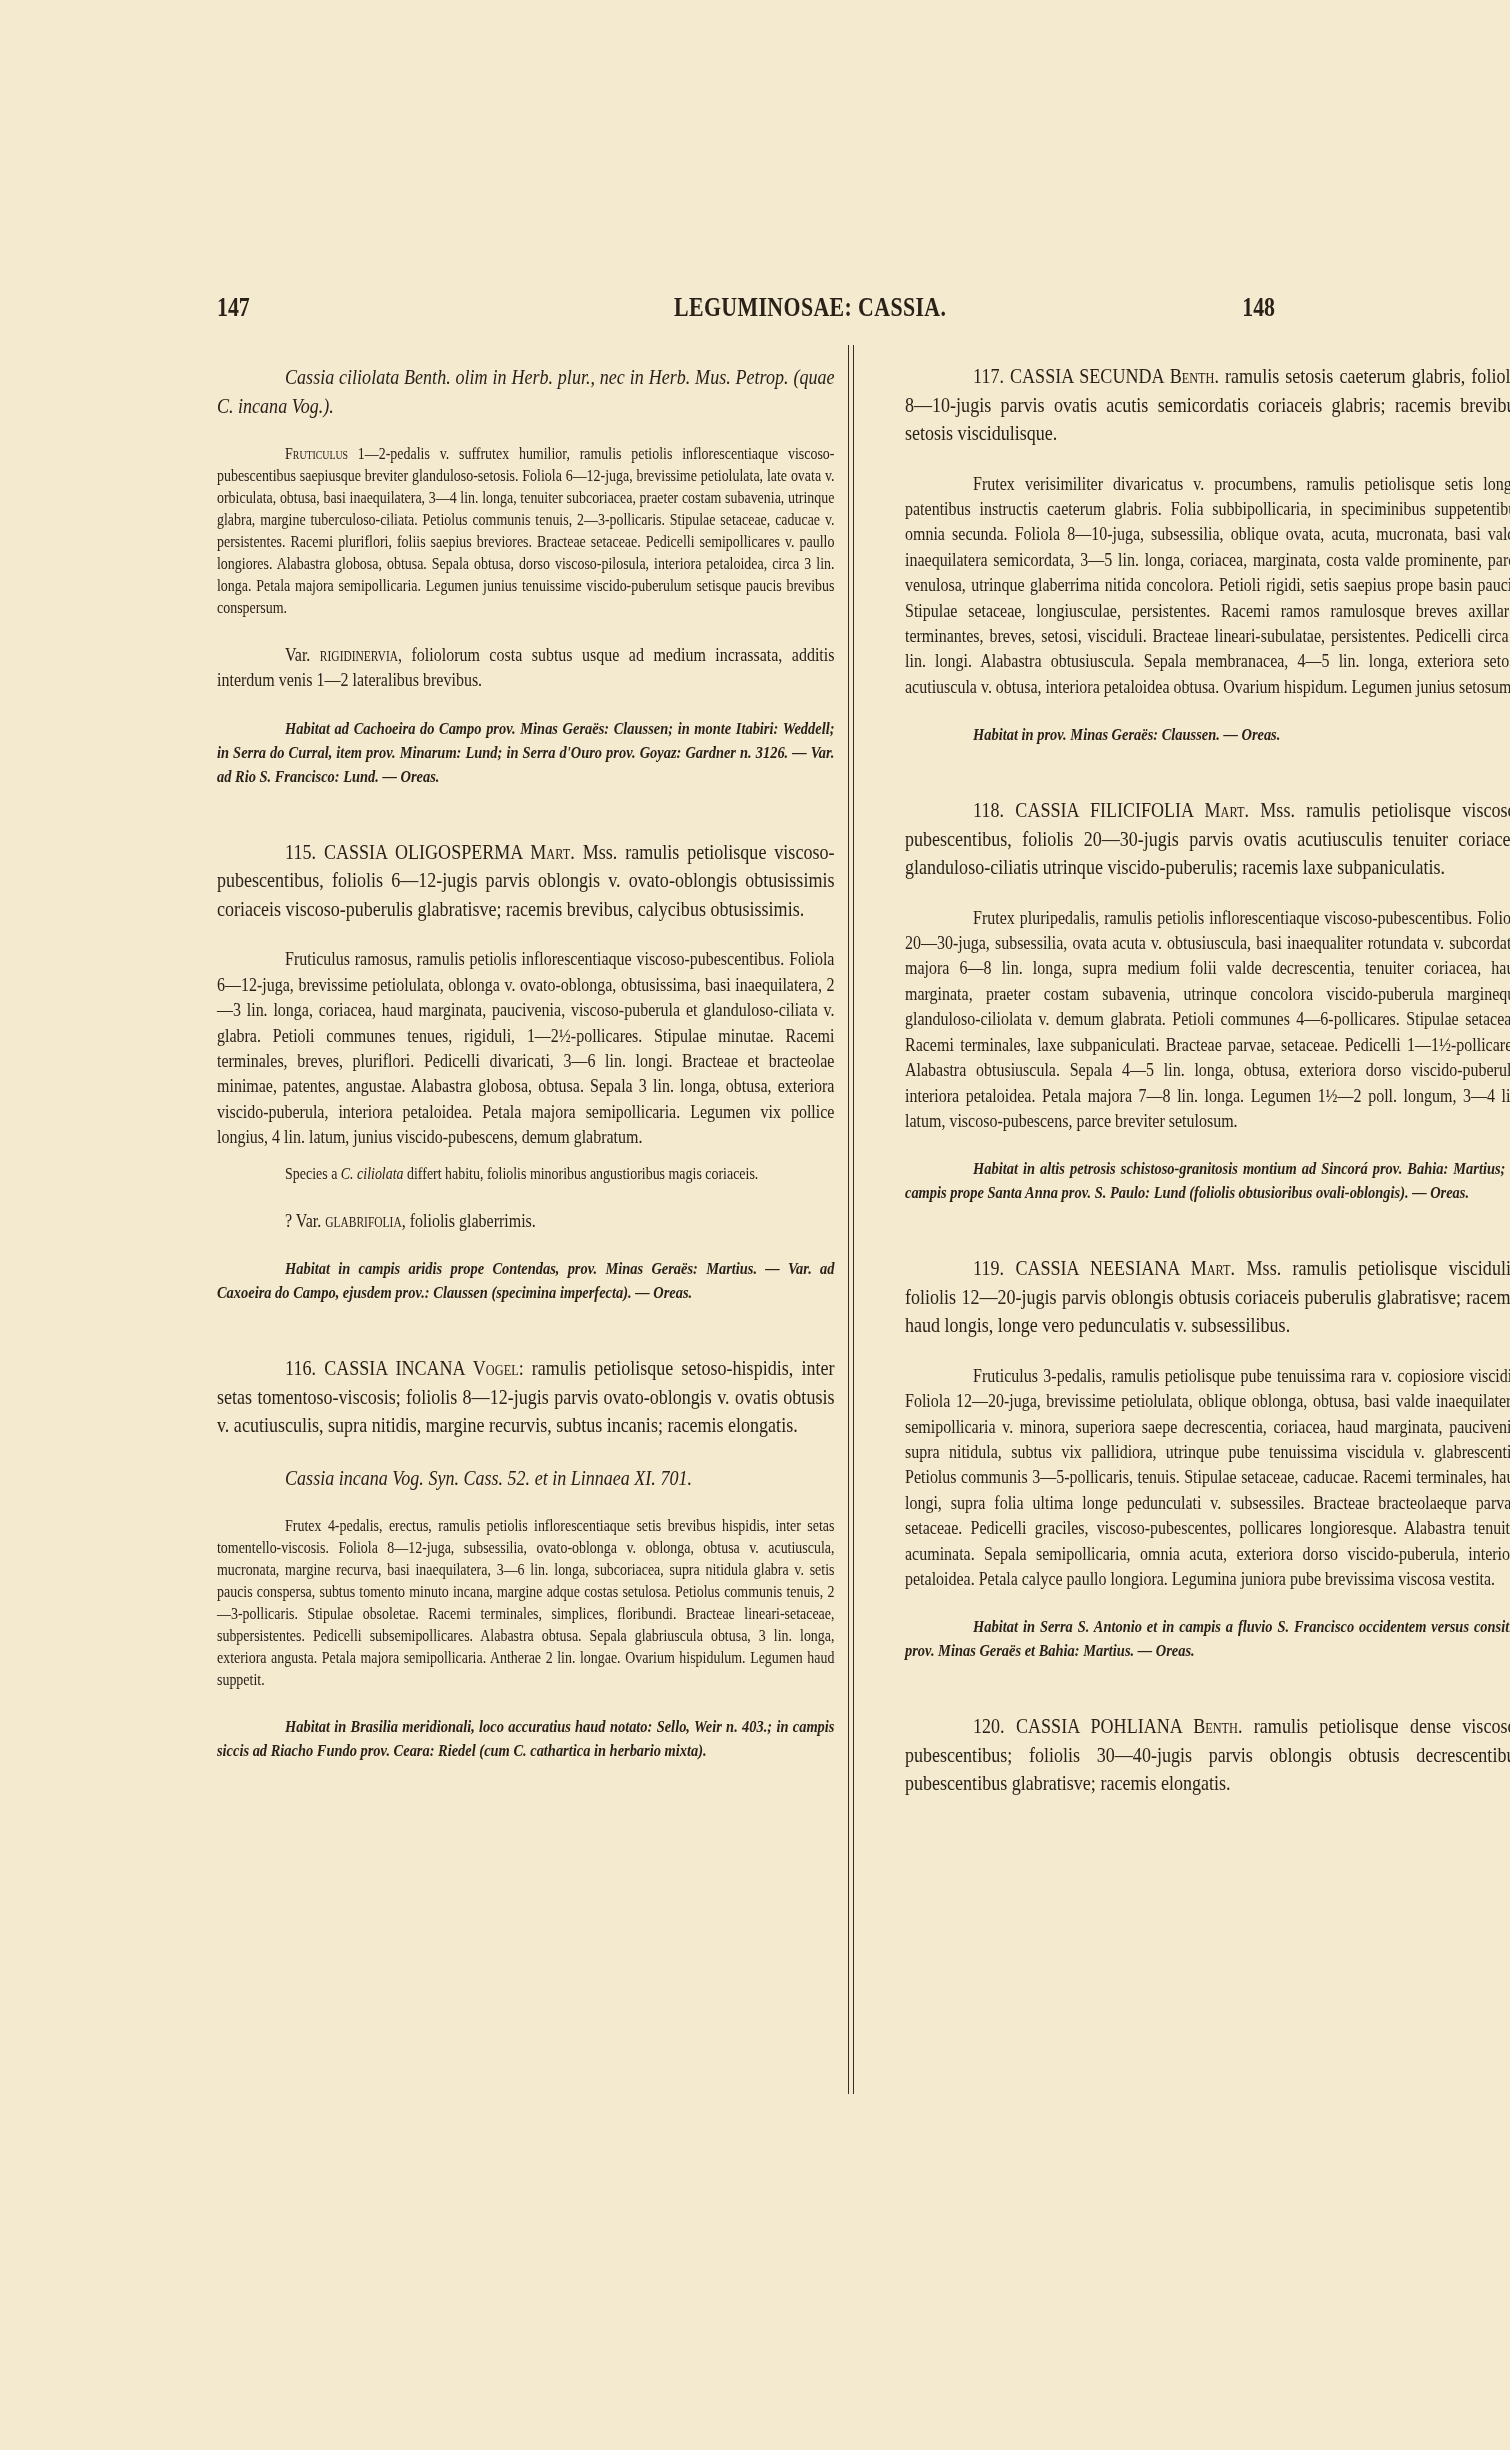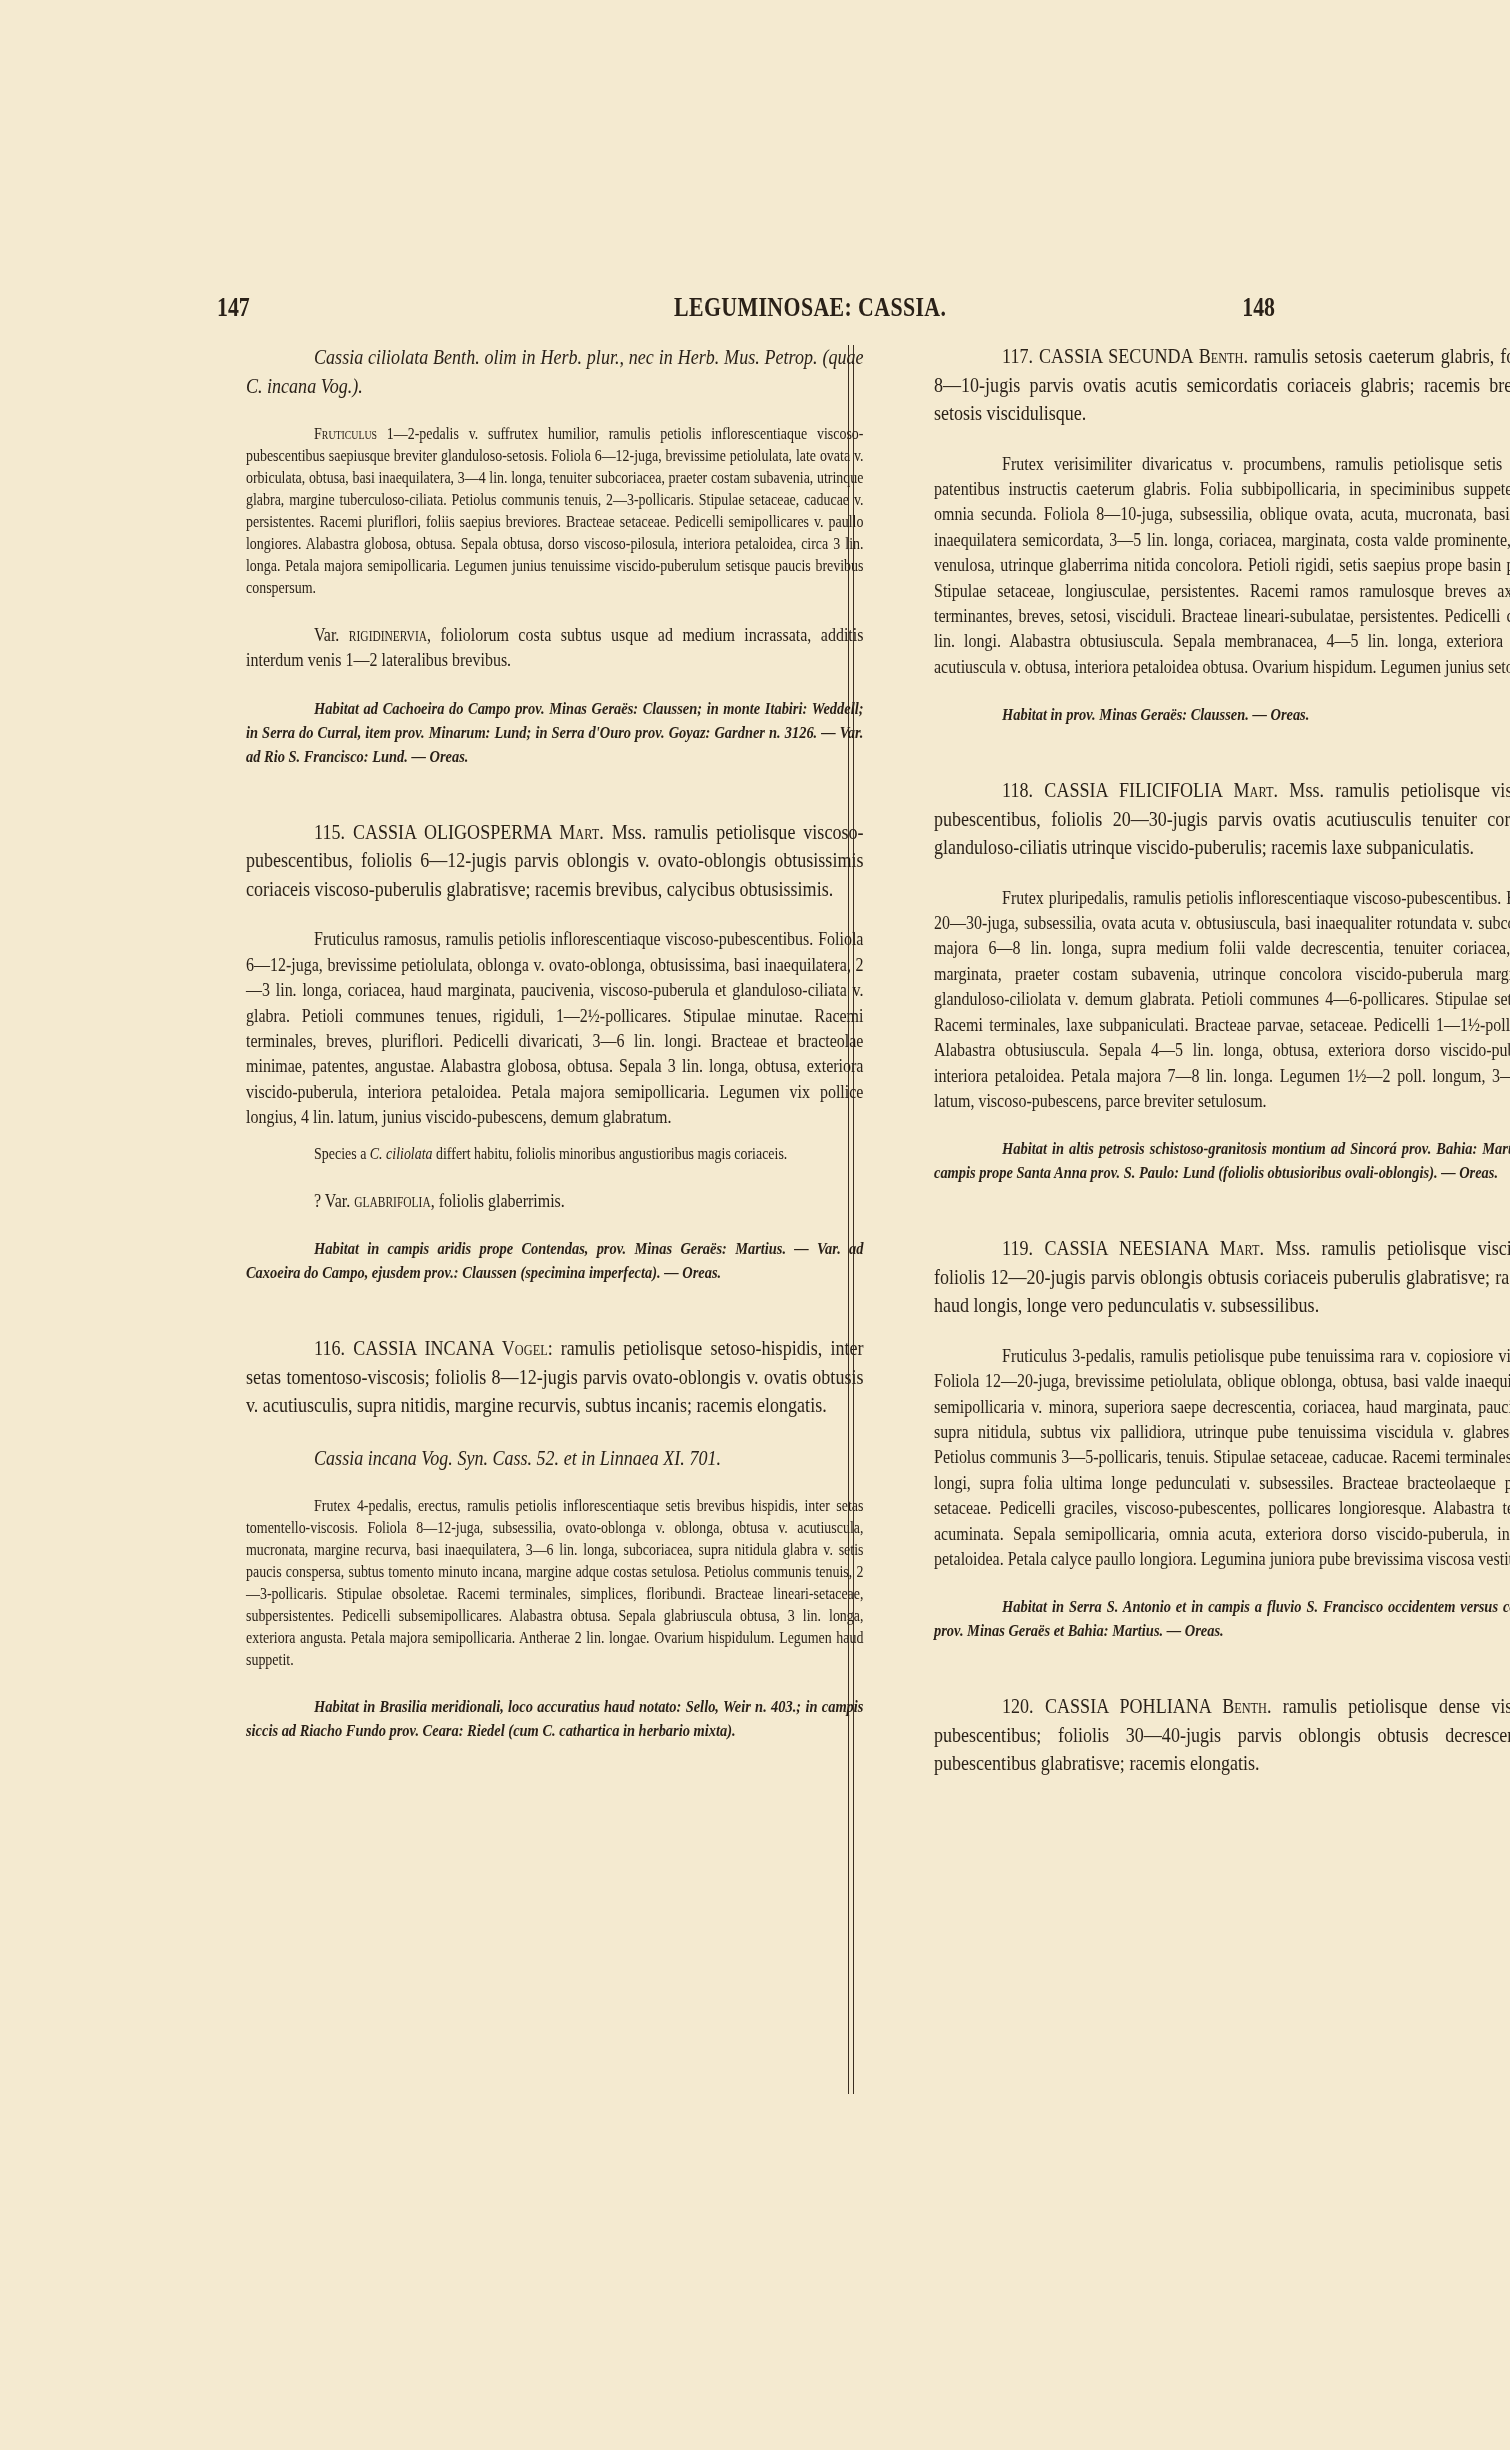--- a/index.html
+++ b/index.html
@@ -16,24 +16,24 @@
   }
   .page-num-left, .page-num-right, .running-title {
     position: absolute; top: 0; font-weight: bold; font-size: 28px;
     transform: scaleX(0.78); transform-origin: left top; letter-spacing: 0px;
   }
   .page-num-left { left: 0; }
   .page-num-right { right: 0; transform-origin: right top; }
   .running-title { left: 457px; letter-spacing: 0.5px; }
 
   .col {
-    position: absolute; top: 342px;
+    position: absolute; top: 362px;
     width: 617px;
     font-size: 19.5px; line-height: 25.4px;
-    text-align: justify; hyphens: manual; margin-left: 29px;
+    text-align: justify; hyphens: manual;
   }
   .col-left { left: 217px; }
   .col-right { left: 905px; width: 623px; }
   .col-inner { transform: scaleX(0.82); transform-origin: left top; width: 753px; }
 
   .divider {
     position: absolute; left: 848px; top: 345px; width: 6.2px; height: 1749px;
     border-left: 1.6px solid #3a2e22; border-right: 1.6px solid #3a2e22;
     box-sizing: border-box;
   }

